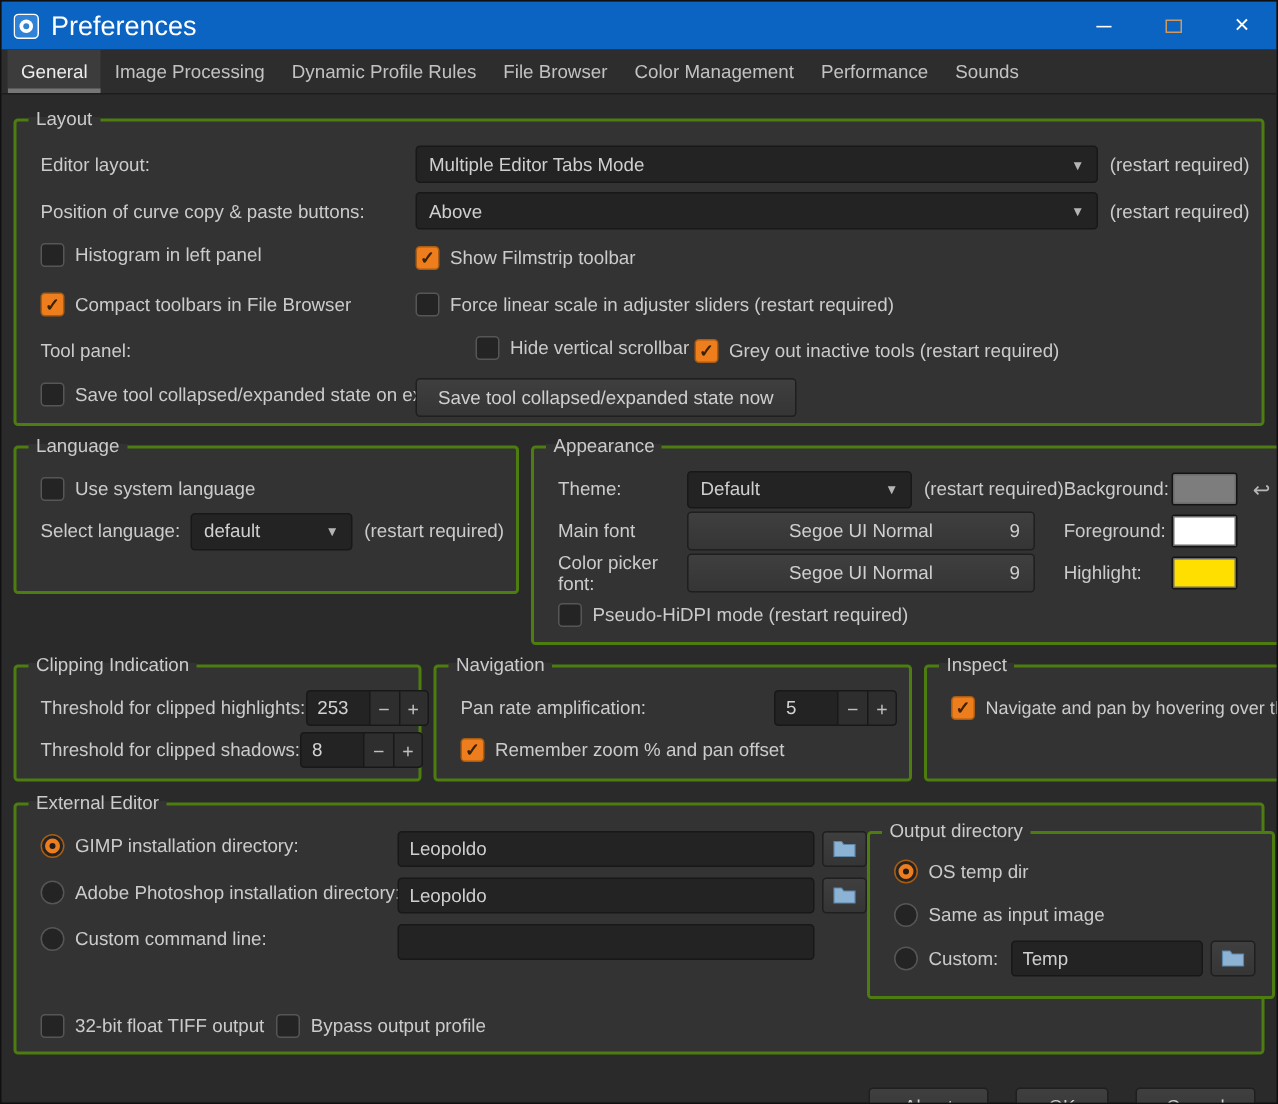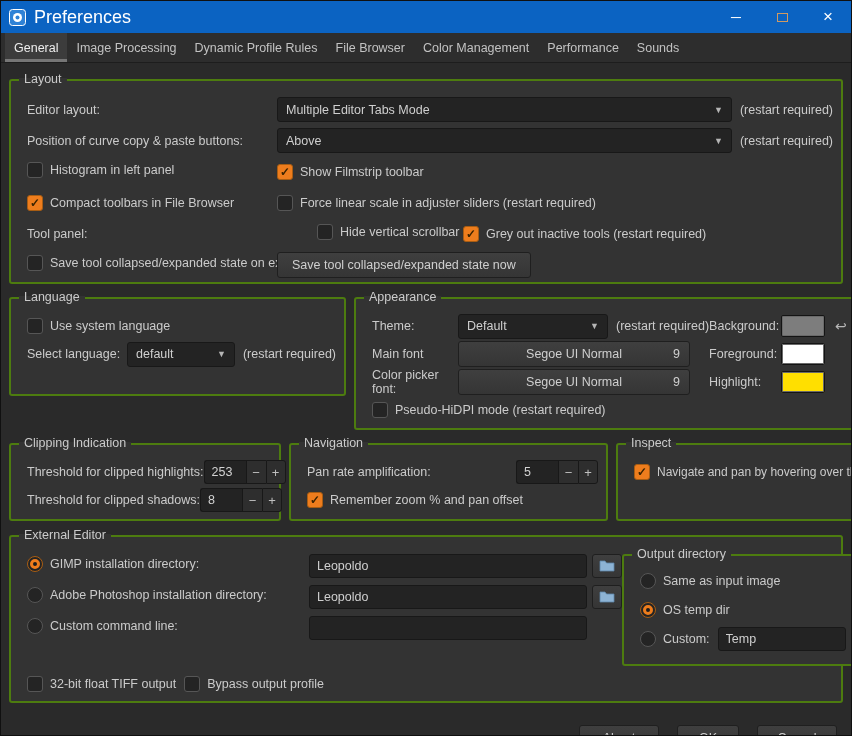--- a/index.html
+++ b/index.html
@@ -50,21 +50,21 @@
   .spin-val { width:42px; background:#232323; border:1px solid #181818; border-right:none;
               border-radius:3px 0 0 3px; display:flex; align-items:center; padding-left:7px; color:#d2d2d2; }
   .spin-btn { width:20px; background:#2e2e2e; border:1px solid #181818; display:flex; align-items:center; justify-content:center; color:#c0c0c0; font-size:13px; }
   .spin-btn.minus { border-right:none; }
   .spin-btn.plus { border-radius:0 3px 3px 0; }
   .btn { height:26px; background:linear-gradient(#3f3f3f,#353535); border:1px solid #1f1f1f; border-radius:3px;
          color:#cfcfcf; display:inline-flex; align-items:center; justify-content:center; padding:0 14px; font-size:12.5px; white-space:nowrap; }
   .font-btn { width:232px; position:relative; }
   .font-btn .size { position:absolute; right:9px; }
   .text-input { height:24px; background:#232323; border:1px solid #181818; border-radius:3px; color:#cfcfcf;
-                padding:0 7px; font-family:"Liberation Sans", sans-serif; font-size:12.5px; outline:none;margin-left:44px; }
+                padding:0 7px; font-family:"Liberation Sans", sans-serif; font-size:12.5px; outline:none; }
   .folder-btn { width:30px; height:24px; background:linear-gradient(#3f3f3f,#353535); border:1px solid #1f1f1f; border-radius:3px;
                 display:flex; align-items:center; justify-content:center; margin-left:5px; flex:none; }
   .swatch { width:44px; height:22px; border:1px solid #141414; border-radius:2px; box-shadow: inset 0 0 0 1px #6a6a6a; flex:none; }
   .reset-arrow { margin-left:10px; color:#b7b7b7; font-size:14px; }
   
   .frame.layout-frame { margin-top:10px; height:205px; }
   .mid-row { display:flex; gap:8px; margin-top:13px; }
   .frame.language-frame { width:337px; height:99px; flex:none; }
   .frame.appearance-frame { flex:1; height:133px; }
   .appearance-body { display:flex; }
@@ -379,28 +379,28 @@
           </span>
           <input class="text-input" style="width: 278px;" value="">
         </div>
 
       </div>
 
       <div class="frame nested output-frame">
         <span class="frame-title">Output directory</span>
         <div class="row out-row">
           <label class="radio-row">
+            <span class="radio selected"></span>
+            <span>OS temp dir</span>
+          </label>
+        </div>
+        <div class="row out-row">
+          <label class="radio-row">
             <span class="radio"></span>
             <span>Same as input image</span>
-          </label>
-        </div>
-        <div class="row out-row">
-          <label class="radio-row">
-            <span class="radio selected"></span>
-            <span>OS temp dir</span>
           </label>
         </div>
         <div class="row out-row">
           <label class="radio-row">
             <span class="radio"></span>
             <span>Custom:</span>
           </label>
           <input class="text-input" style="width: 128px; margin-left: 8px;" value="Temp">
           <button class="folder-btn">
             <svg width="16" height="13" viewBox="0 0 16 13">

